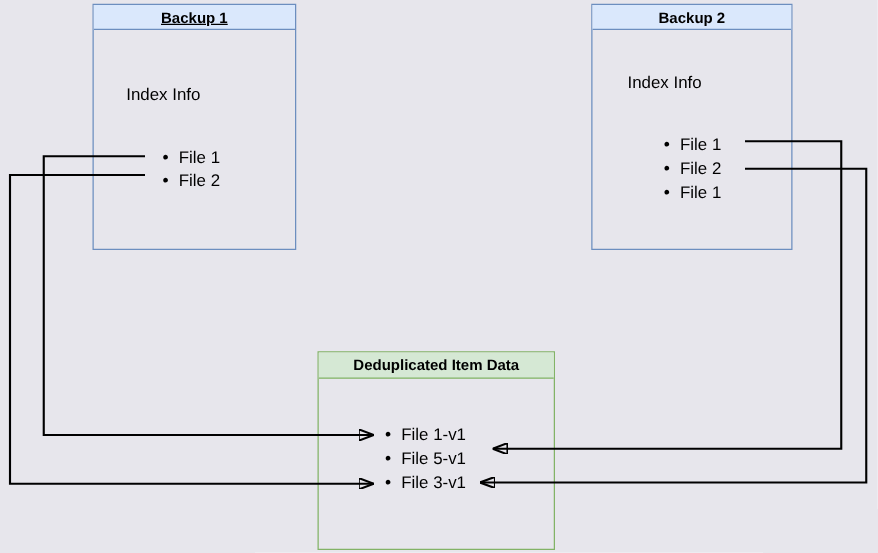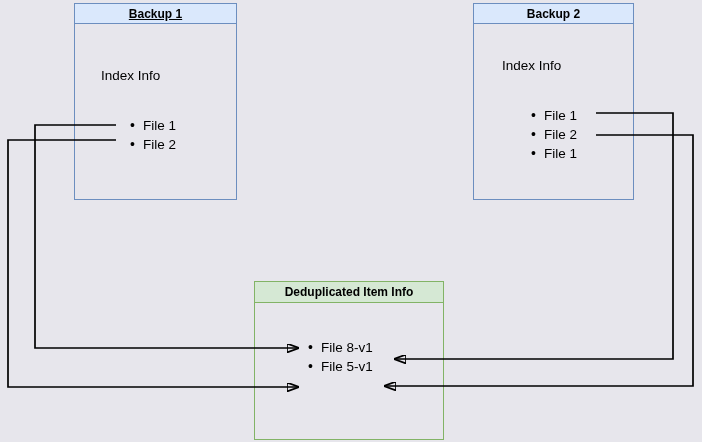--- a/index.html
+++ b/index.html
@@ -96,24 +96,25 @@
     <div class="box-header">Backup 2</div>
     <div class="subtitle">Index Info</div>
     <ul class="items">
       <li>File 1</li>
       <li>File 2</li>
       <li>File 1</li>
     </ul>
   </div>
 
   <div class="box green" id="dedup">
-    <div class="box-header">Deduplicated Item Info</div>
+    <div class="box-header">Deduplicated Item Data</div>
     <ul class="items">
-      <li>File 8-v1</li>
+      <li>File 1-v1</li>
       <li>File 5-v1</li>
+      <li>File 3-v1</li>
     </ul>
   </div>
 
   <svg class="connectors" viewBox="0 0 702 442" xmlns="http://www.w3.org/2000/svg">
     <defs>
       <marker id="arrow" viewBox="0 0 12 9" refX="12" refY="4.5" markerUnits="userSpaceOnUse" markerWidth="12" markerHeight="9" orient="auto">
         <path d="M0,0 L12,4.5 L0,9 Z" fill="#000000" stroke="none"></path>
       </marker>
     </defs>
     <path d="M116,125 L35,125 L35,348 L299,348" marker-end="url(#arrow)"></path>

